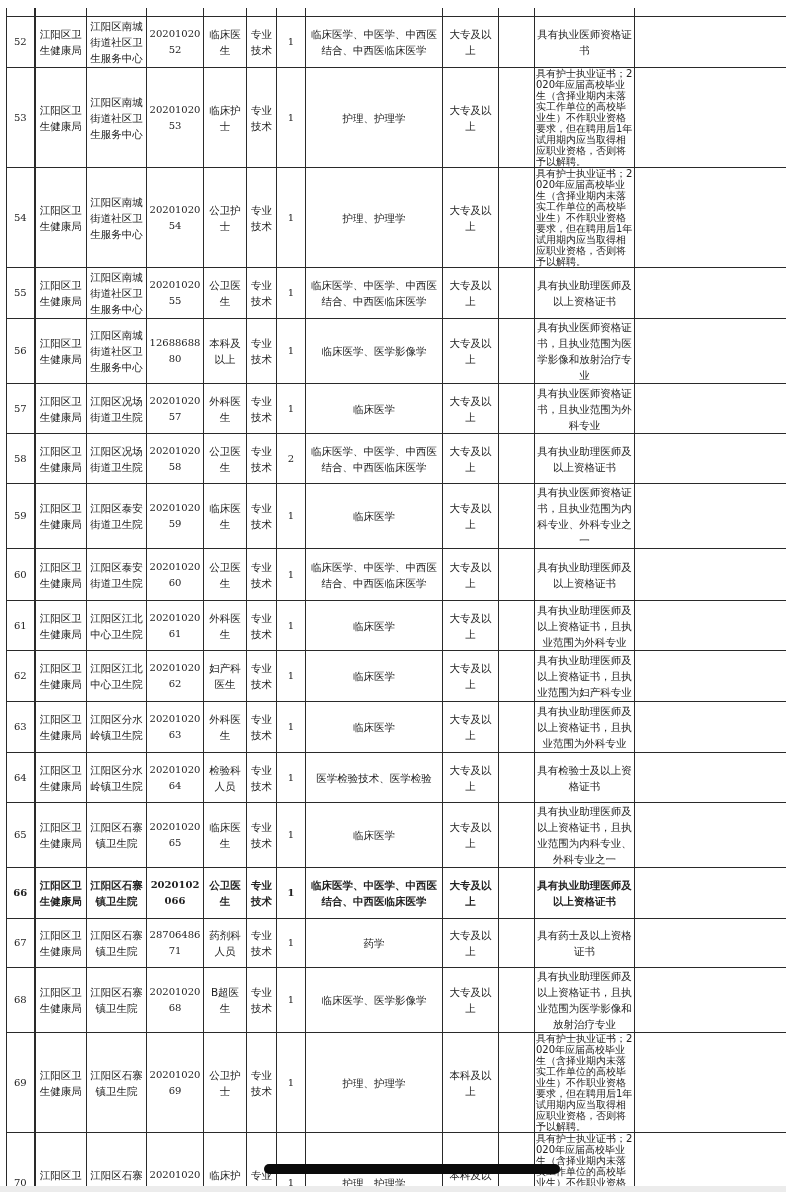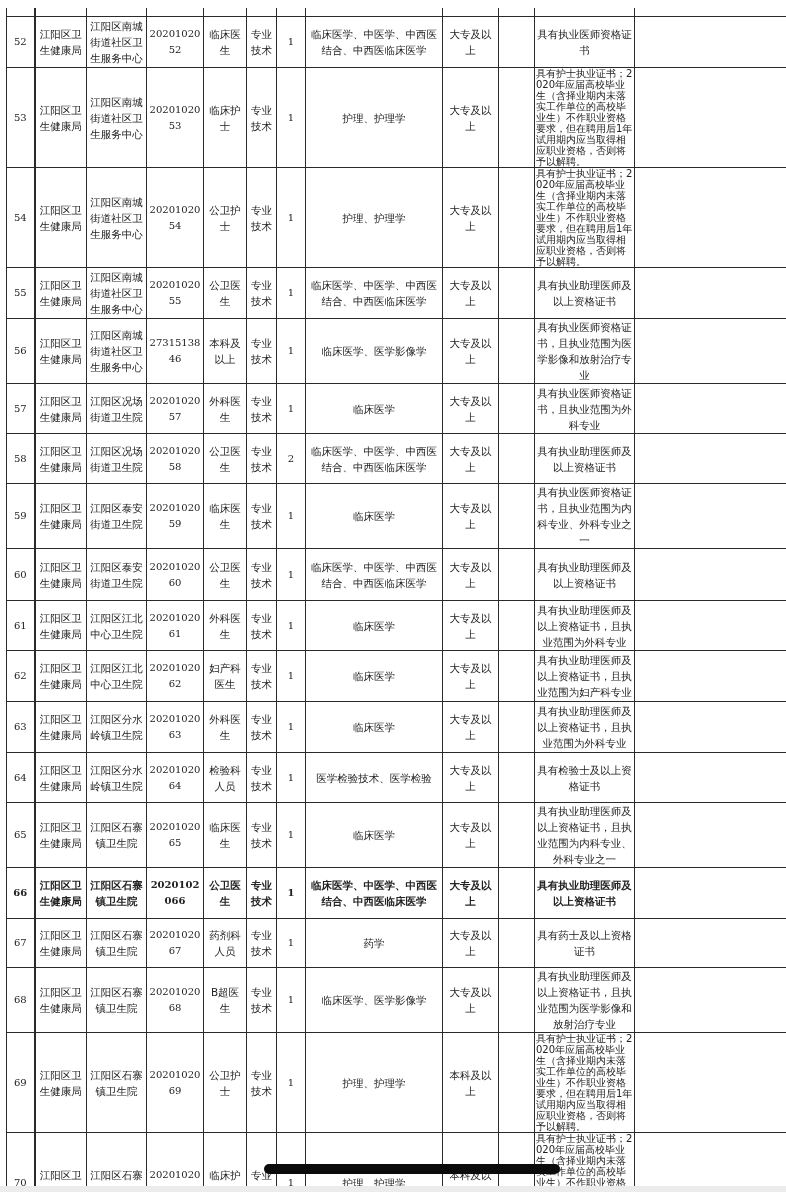--- a/index.html
+++ b/index.html
@@ -138,21 +138,21 @@
     <td>临床医学、中医学、中西医结合、中西医临床医学</td>
     <td>大专及以上</td>
     <td></td>
     <td>具有执业助理医师及以上资格证书</td>
     <td class="c-blank2"></td>
   </tr>
         <tr style="height: 62px;">
     <td class="c-idx num">56</td>
     <td class="c-dept">江阳区卫生健康局</td>
     <td>江阳区南城街道社区卫生服务中心</td>
-    <td class="code">2731513846</td>
+    <td class="code">1268868880</td>
     <td>本科及以上</td>
     <td>专业技术</td>
     <td class="num">1</td>
     <td>临床医学、医学影像学</td>
     <td>大专及以上</td>
     <td></td>
     <td>具有执业医师资格证书，且执业范围为医学影像和放射治疗专业</td>
     <td class="c-blank2"></td>
   </tr>
         <tr style="height: 50px;">
@@ -292,21 +292,21 @@
     <td>临床医学、中医学、中西医结合、中西医临床医学</td>
     <td>大专及以上</td>
     <td></td>
     <td>具有执业助理医师及以上资格证书</td>
     <td class="c-blank2"></td>
   </tr>
         <tr style="height: 49px;">
     <td class="c-idx num">67</td>
     <td class="c-dept">江阳区卫生健康局</td>
     <td>江阳区石寨镇卫生院</td>
-    <td class="code">2020102067</td>
+    <td class="code">2870648671</td>
     <td>药剂科人员</td>
     <td>专业技术</td>
     <td class="num">1</td>
     <td>药学</td>
     <td>大专及以上</td>
     <td></td>
     <td>具有药士及以上资格证书</td>
     <td class="c-blank2"></td>
   </tr>
         <tr style="height: 62px;">

